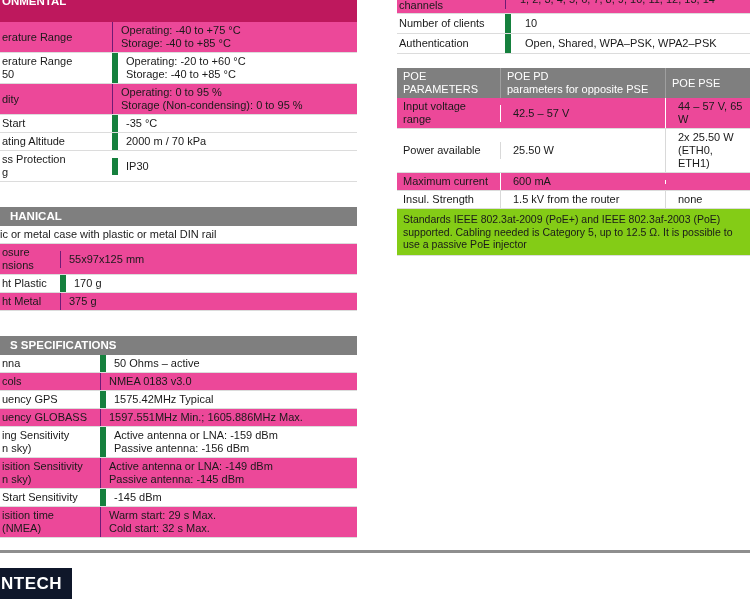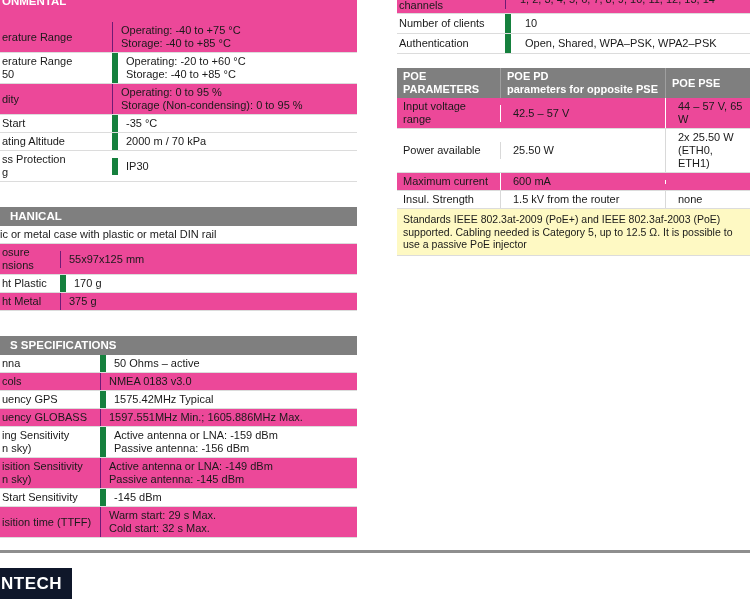--- a/index.html
+++ b/index.html
@@ -4,21 +4,21 @@
 <style>
   html,body{margin:0;padding:0;}
   body{font-family:"Liberation Sans",sans-serif;color:#1a1a1a;background:#fff;}
   #page{position:relative;width:750px;height:608px;background:#fff;overflow:hidden;}
 
   .col-left{position:absolute;left:0;top:0;width:357px;}
   .col-right{position:absolute;left:397px;top:0;width:353px;}
 
   .hdr{background:#7f7f7f;color:#fff;font-weight:bold;font-size:11.5px;
        height:19px;line-height:19px;padding-left:10px;}
-  .hdr-sliver{height:22px;overflow:hidden;position:relative;background:#ec4899;}
+  .hdr-sliver{height:22px;overflow:hidden;position:relative;background:#be185d;}
   .hdr-sliver span{position:absolute;top:-5px;left:2px;color:#fff;font-weight:bold;
        font-size:11.5px;line-height:13px;}
 
   .row{display:flex;align-items:center;border-bottom:1px solid #dcdcdc;background:#fff;}
   .row.g{background:#ec4899;}
   .cell{padding:2px 4px 2px 2px;font-size:11px;line-height:13px;white-space:pre-line;}
   .label{flex:0 0 auto;box-sizing:border-box;}
   .value{flex:1 1 auto;border-left:6px solid #15803d;padding-left:8px;box-sizing:border-box;}
   .g .value{border-left:1px solid #701a75;}
   .fullrow .cell{border-left:none;padding-left:0;}
@@ -31,26 +31,26 @@
   .t-wifi .value{padding-left:14px;}
   .t-wifi .cell{padding-top:3px;padding-bottom:3px;}
   .t-poe .c1{width:103px;flex:0 0 auto;}
   .t-poe .c2{width:165px;flex:0 0 auto;}
   .t-poe .c3{flex:1 1 auto;}
   .t-poe .cell{padding:2px 4px 2px 6px;box-sizing:border-box;}
   .t-poe .row .c2,.t-poe .row .c3{border-left:1px solid #d9d9d9;padding-left:12px;}
   .t-poe .row.g .c2,.t-poe .row.g .c3{border-left:1px solid #fff;}
   .t-poe .row.tall{min-height:30px;}
 
-  .poe-head{display:flex;background:#7f7f7f;color:#fff;font-weight:bold;}
+  .poe-head{display:flex;background:#7f7f7f;color:#fff;font-weight:normal;}
   .poe-head .cell{font-size:11px;line-height:13px;padding:2px 4px 2px 6px;min-height:26px;
       display:flex;flex-direction:column;justify-content:center;white-space:pre-line;}
   .poe-head .c2,.poe-head .c3{border-left:1px solid #9f9f9f;}
 
-  .poe-note{background:#fef9c3;border-bottom:1px solid #dcdcdc;font-size:10.5px;
+  .poe-note{background:#84cc16;border-bottom:1px solid #dcdcdc;font-size:10.5px;
       line-height:12.5px;padding:4px 6px;}
 
   
   .wifi-clip{height:13px;overflow:hidden;align-items:flex-end;}
   .wifi-clip .label{padding-bottom:1px;padding-top:0;}
   .wifi-clip .value{align-self:flex-start;margin-top:-7px;padding-top:0;} .gap25{margin-top:25px;} .gap14{margin-top:14px;}
 
   .footer-rule{position:absolute;left:0;top:550;top:550px;width:750px;height:3px;background:#8e8e8e;}
   .logo{position:absolute;left:0;top:568px;width:72px;height:31px;background:#0f172a;
       color:#fff;font-weight:bold;font-size:17px;display:flex;align-items:center;
@@ -146,21 +146,21 @@
         <div class="cell label">isition Sensitivity
 n sky)</div>
         <div class="cell value">Active antenna or LNA: -149 dBm
 Passive antenna: -145 dBm</div>
       </div>
       <div class="row">
         <div class="cell label">Start Sensitivity</div>
         <div class="cell value">-145 dBm</div>
       </div>
       <div class="row g">
-        <div class="cell label">isition time (TTFF)</div>
+        <div class="cell label">isition time (NMEA)</div>
         <div class="cell value">Warm start: 29 s Max.
 Cold start: 32 s Max.</div>
       </div>
     </div>
 
   </div>
 
   <div class="col-right">
 
     <div class="t-wifi">

